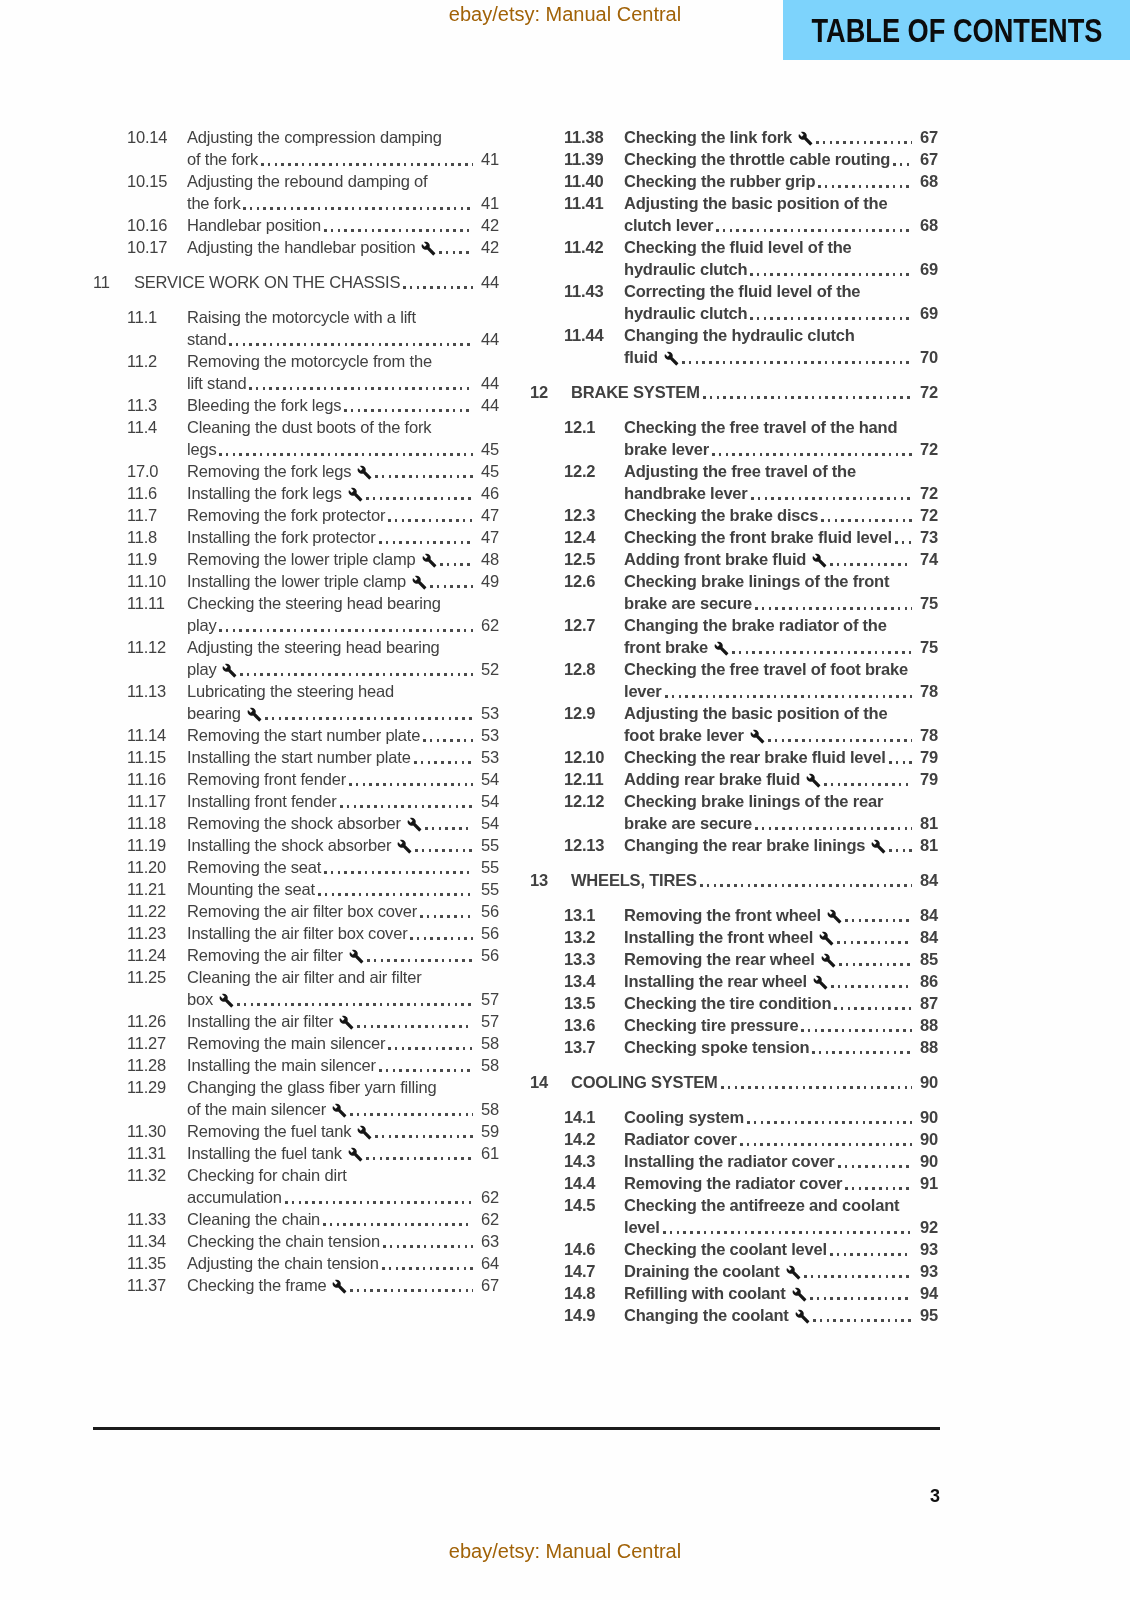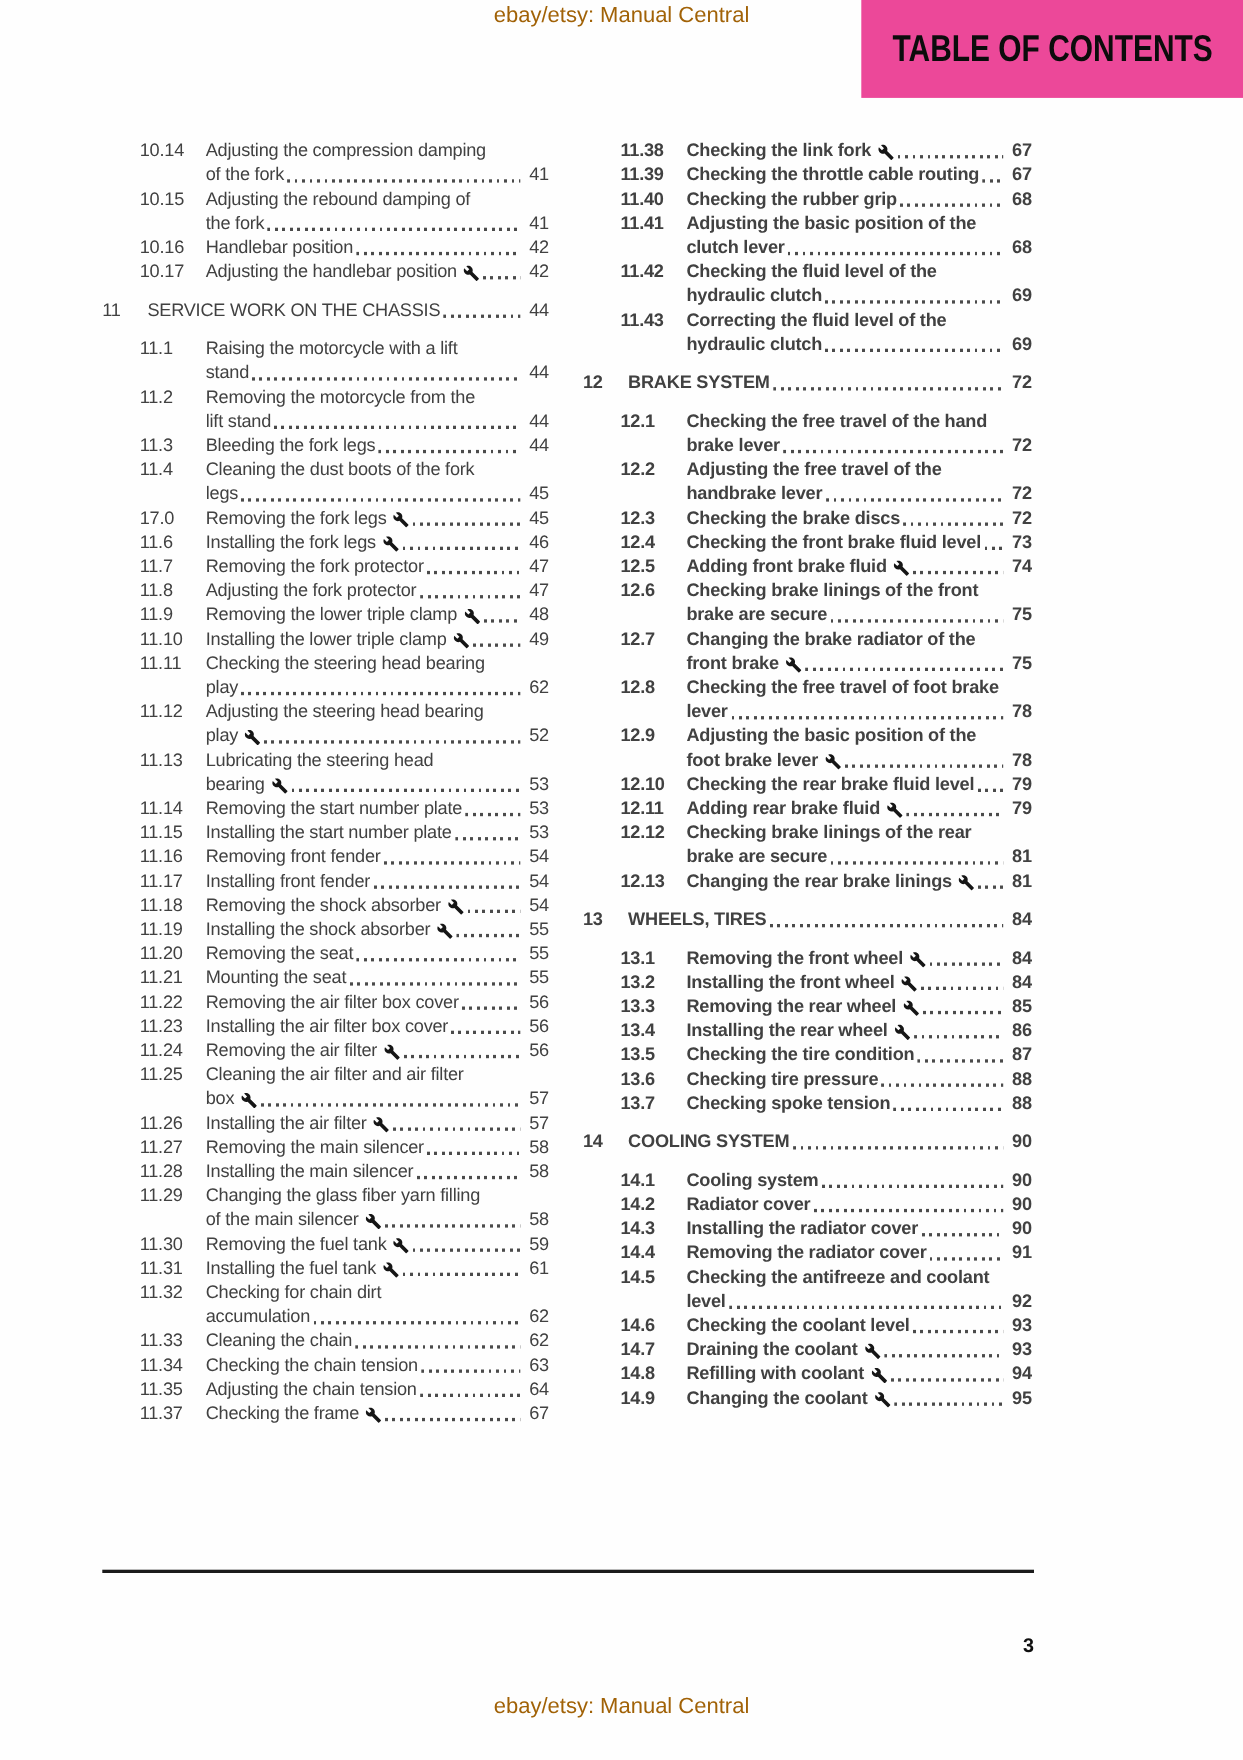--- a/index.html
+++ b/index.html
@@ -13,22 +13,22 @@
   
   .site-label-top, .site-label-bottom {
     position:absolute; left:0; width:1130px; text-align:center;
     font-size:20px; color:#a16207;
   }
   .site-label-top { top:3px; }
   .site-label-bottom { top:1540px; }
 
   
   .banner {
-    position:absolute; top:0; left:783px; width:347px; height:89px;
-    background:#ec4899; display:flex; align-items:center; justify-content:center;
+    position:absolute; top:0; left:783px; width:347px; height:60px;
+    background:#7dd3fc; display:flex; align-items:center; justify-content:center;
   }
   .banner-text {
     font-weight:bold; font-size:34px; color:#0c0c0c;
     transform:scaleX(0.80); white-space:nowrap; letter-spacing:0px;
   }
 
   
   .col { position:absolute; top:126px; }
   #col-left  { left:93px;  width:406px; }
   #col-right { left:530px; width:408px;font-weight:bold; }
@@ -210,21 +210,21 @@
             <span class="fin-txt">Removing the fork protector</span>
             <span class="leader"></span>
             <span class="pagenum">47</span>
           </div>
         </span>
       </div>
       <div class="entry section">
         <span class="num">11.8</span>
         <span class="body">
           <div class="fin">
-            <span class="fin-txt">Adjusting the fork protector</span>
+            <span class="fin-txt">Installing the fork protector</span>
             <span class="leader"></span>
             <span class="pagenum">47</span>
           </div>
         </span>
       </div>
       <div class="entry section">
         <span class="num">11.9</span>
         <span class="body">
           <div class="fin">
             <span class="fin-txt">Removing the lower triple clamp</span>
@@ -634,20 +634,36 @@
         </span>
       </div>
       <div class="entry section">
         <span class="num">11.43</span>
         <span class="body">
           <div class="pre-line">Correcting the fluid level of the</div>
           <div class="fin">
             <span class="fin-txt">hydraulic clutch</span>
             <span class="leader"></span>
             <span class="pagenum">69</span>
+          </div>
+        </span>
+      </div>
+      <div class="entry section">
+        <span class="num">11.44</span>
+        <span class="body">
+          <div class="pre-line">Changing the hydraulic clutch</div>
+          <div class="fin">
+            <span class="fin-txt">fluid</span>
+            <span class="wrench">
+              <svg viewBox="0 0 24 24" aria-hidden="true">
+                <path d="M22.7 19l-9.1-9.1c.9-2.3.4-5-1.5-6.9-2-2-5-2.4-7.4-1.3L9 6 6 9 1.6 4.7C.4 7.1.9 10.1 2.9 12.1c1.9 1.9 4.6 2.4 6.9 1.5l9.1 9.1c.4.4 1 .4 1.4 0l2.3-2.3c.5-.4.5-1.1.1-1.4z"></path>
+              </svg>
+            </span>
+            <span class="leader"></span>
+            <span class="pagenum">70</span>
           </div>
         </span>
       </div>
       <div class="entry chapter">
         <span class="num">12</span>
         <span class="body">
           <div class="fin">
             <span class="fin-txt">BRAKE SYSTEM</span>
             <span class="leader"></span>
             <span class="pagenum">72</span>

